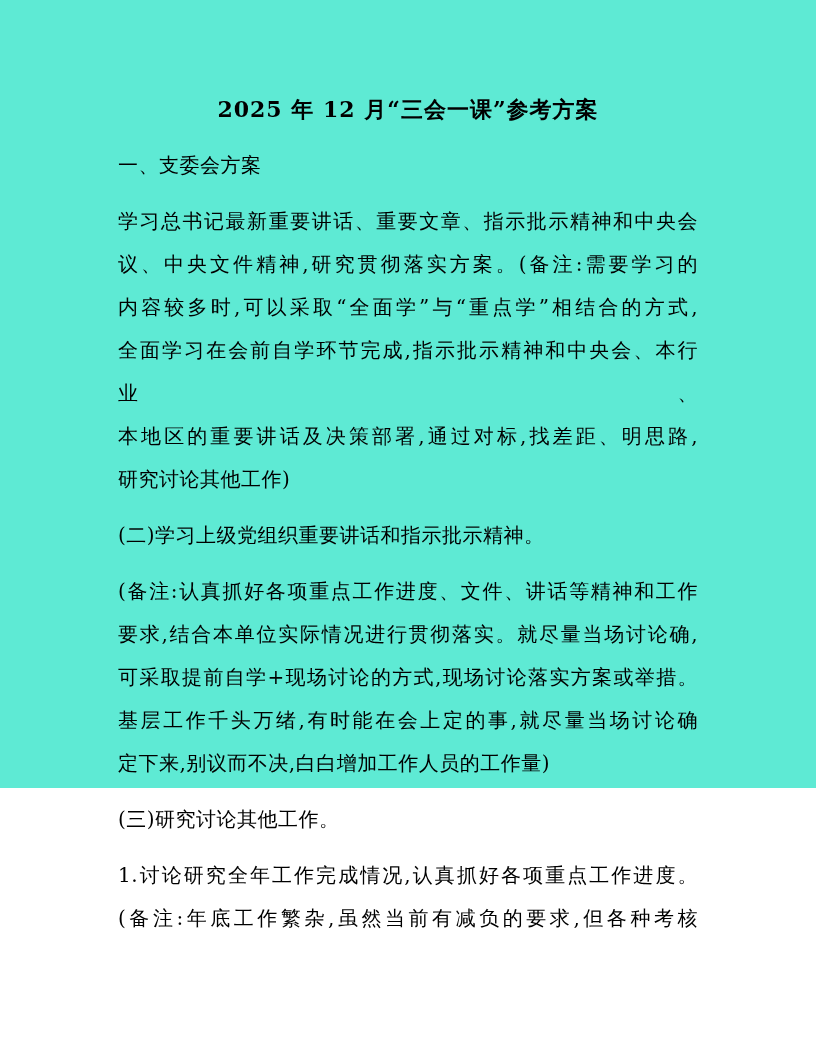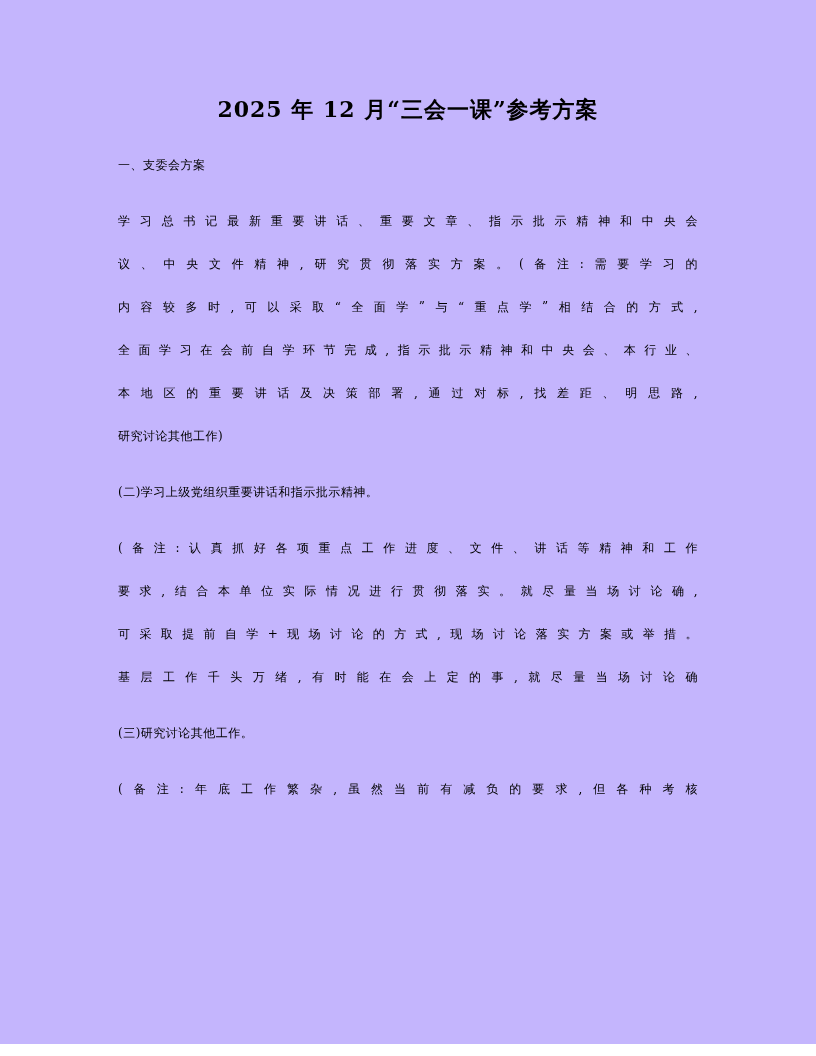--- a/index.html
+++ b/index.html
@@ -9,39 +9,39 @@
   }
   body {
     width: 816px;
     height: 1056px;
     overflow: hidden;
     font-family: "DejaVu Serif", serif;
   }
   .page {
     box-sizing: border-box;
     width: 816px;
-    height: 1044px;
+    height: 788px;
     padding: 88px 118px 40px 118px;
-    background: #c4b5fd;
+    background: #5eead4;
     color: #000000;
   }
   .doc-title {
     margin: 0 0 13px 0;
     font-size: 22px;
     font-weight: bold;
     line-height: 43px;
     text-align: center;
     letter-spacing: 1px;
     white-space: nowrap;
   }
   .para {
     margin: 0 0 13px 0;
   }
   .line {
-    font-size: 12px;
+    font-size: 20px;
     line-height: 43px;
     text-align: left;
     letter-spacing: 0.5px;
   }
   .line.fill {
     text-align: justify;
     text-align-last: justify;
   }
 </style>
 </head>
@@ -62,21 +62,23 @@
         <div class="line">研究讨论其他工作)</div>
       </div>
       <div class="para">
         <div class="line">(二)学习上级党组织重要讲话和指示批示精神。</div>
       </div>
       <div class="para">
         <div class="line fill">(备注:认真抓好各项重点工作进度、文件、讲话等精神和工作</div>
         <div class="line fill">要求,结合本单位实际情况进行贯彻落实。就尽量当场讨论确,</div>
         <div class="line fill">可采取提前自学+现场讨论的方式,现场讨论落实方案或举措。</div>
         <div class="line fill">基层工作千头万绪,有时能在会上定的事,就尽量当场讨论确</div>
+        <div class="line">定下来,别议而不决,白白增加工作人员的工作量)</div>
       </div>
       <div class="para">
         <div class="line">(三)研究讨论其他工作。</div>
       </div>
       <div class="para">
+        <div class="line fill">1.讨论研究全年工作完成情况,认真抓好各项重点工作进度。</div>
         <div class="line fill">(备注:年底工作繁杂,虽然当前有减负的要求,但各种考核</div>
       </div>
     </div>
 </div>
 
 </body></html>

